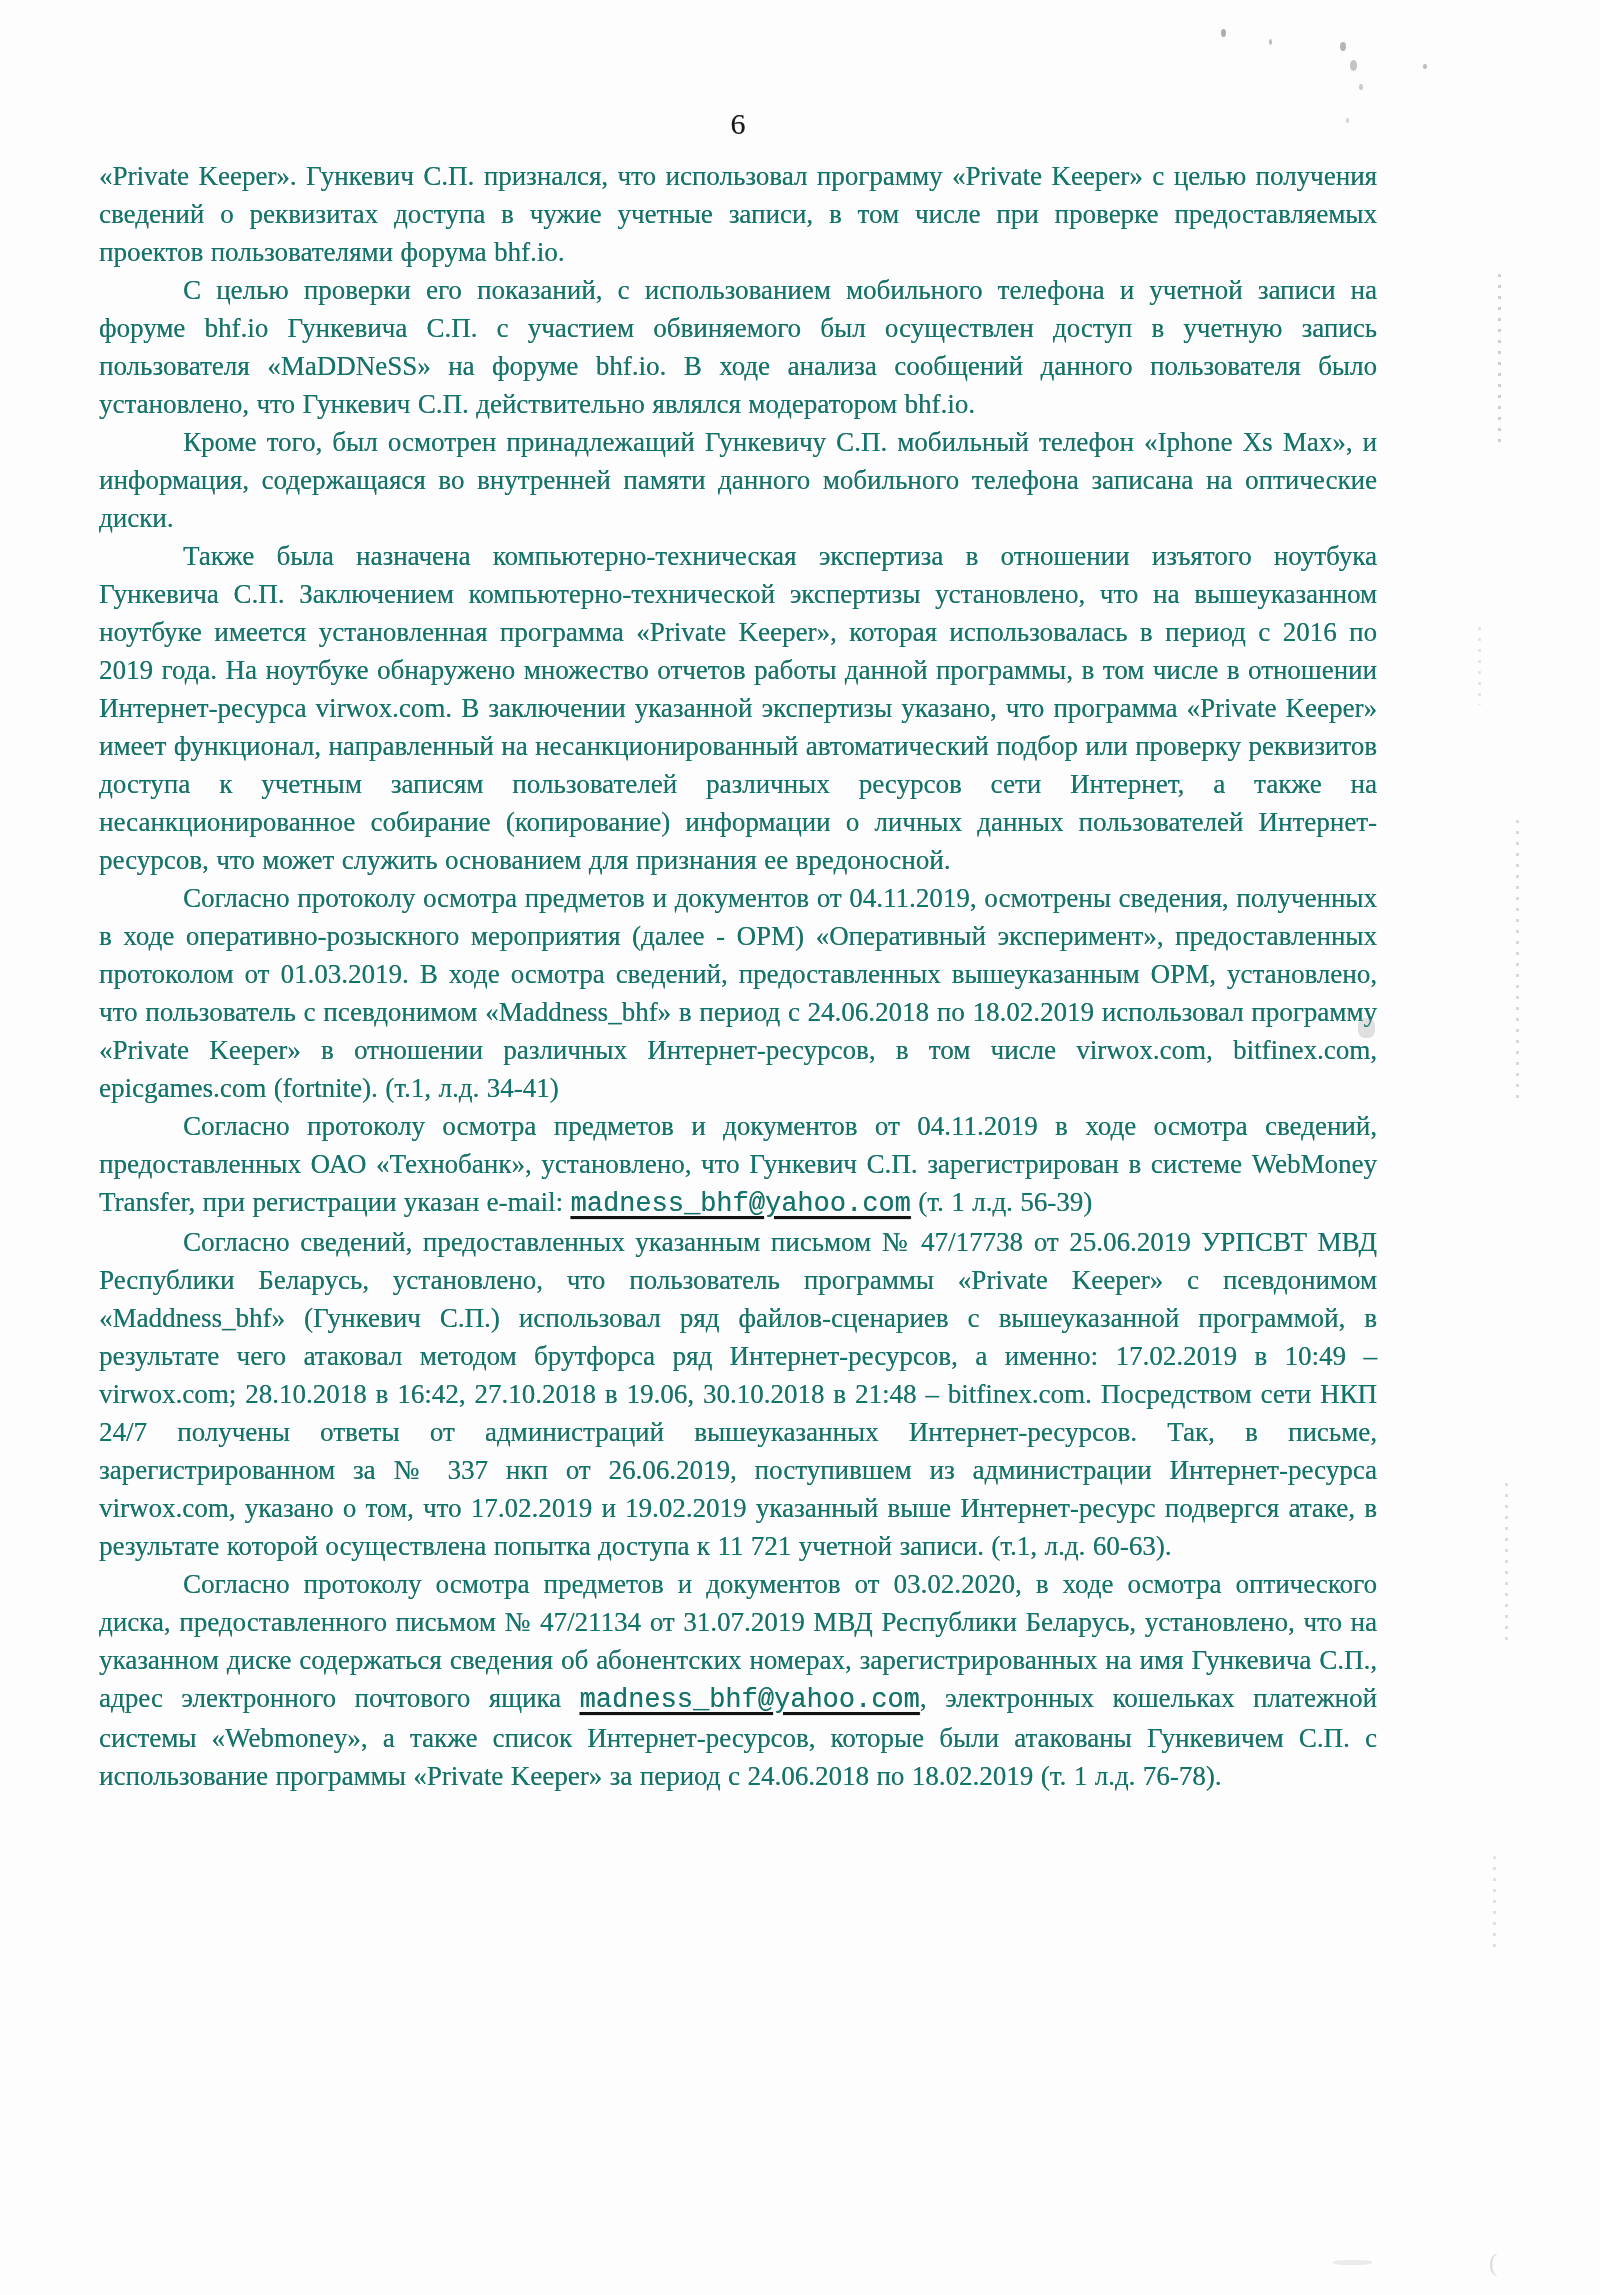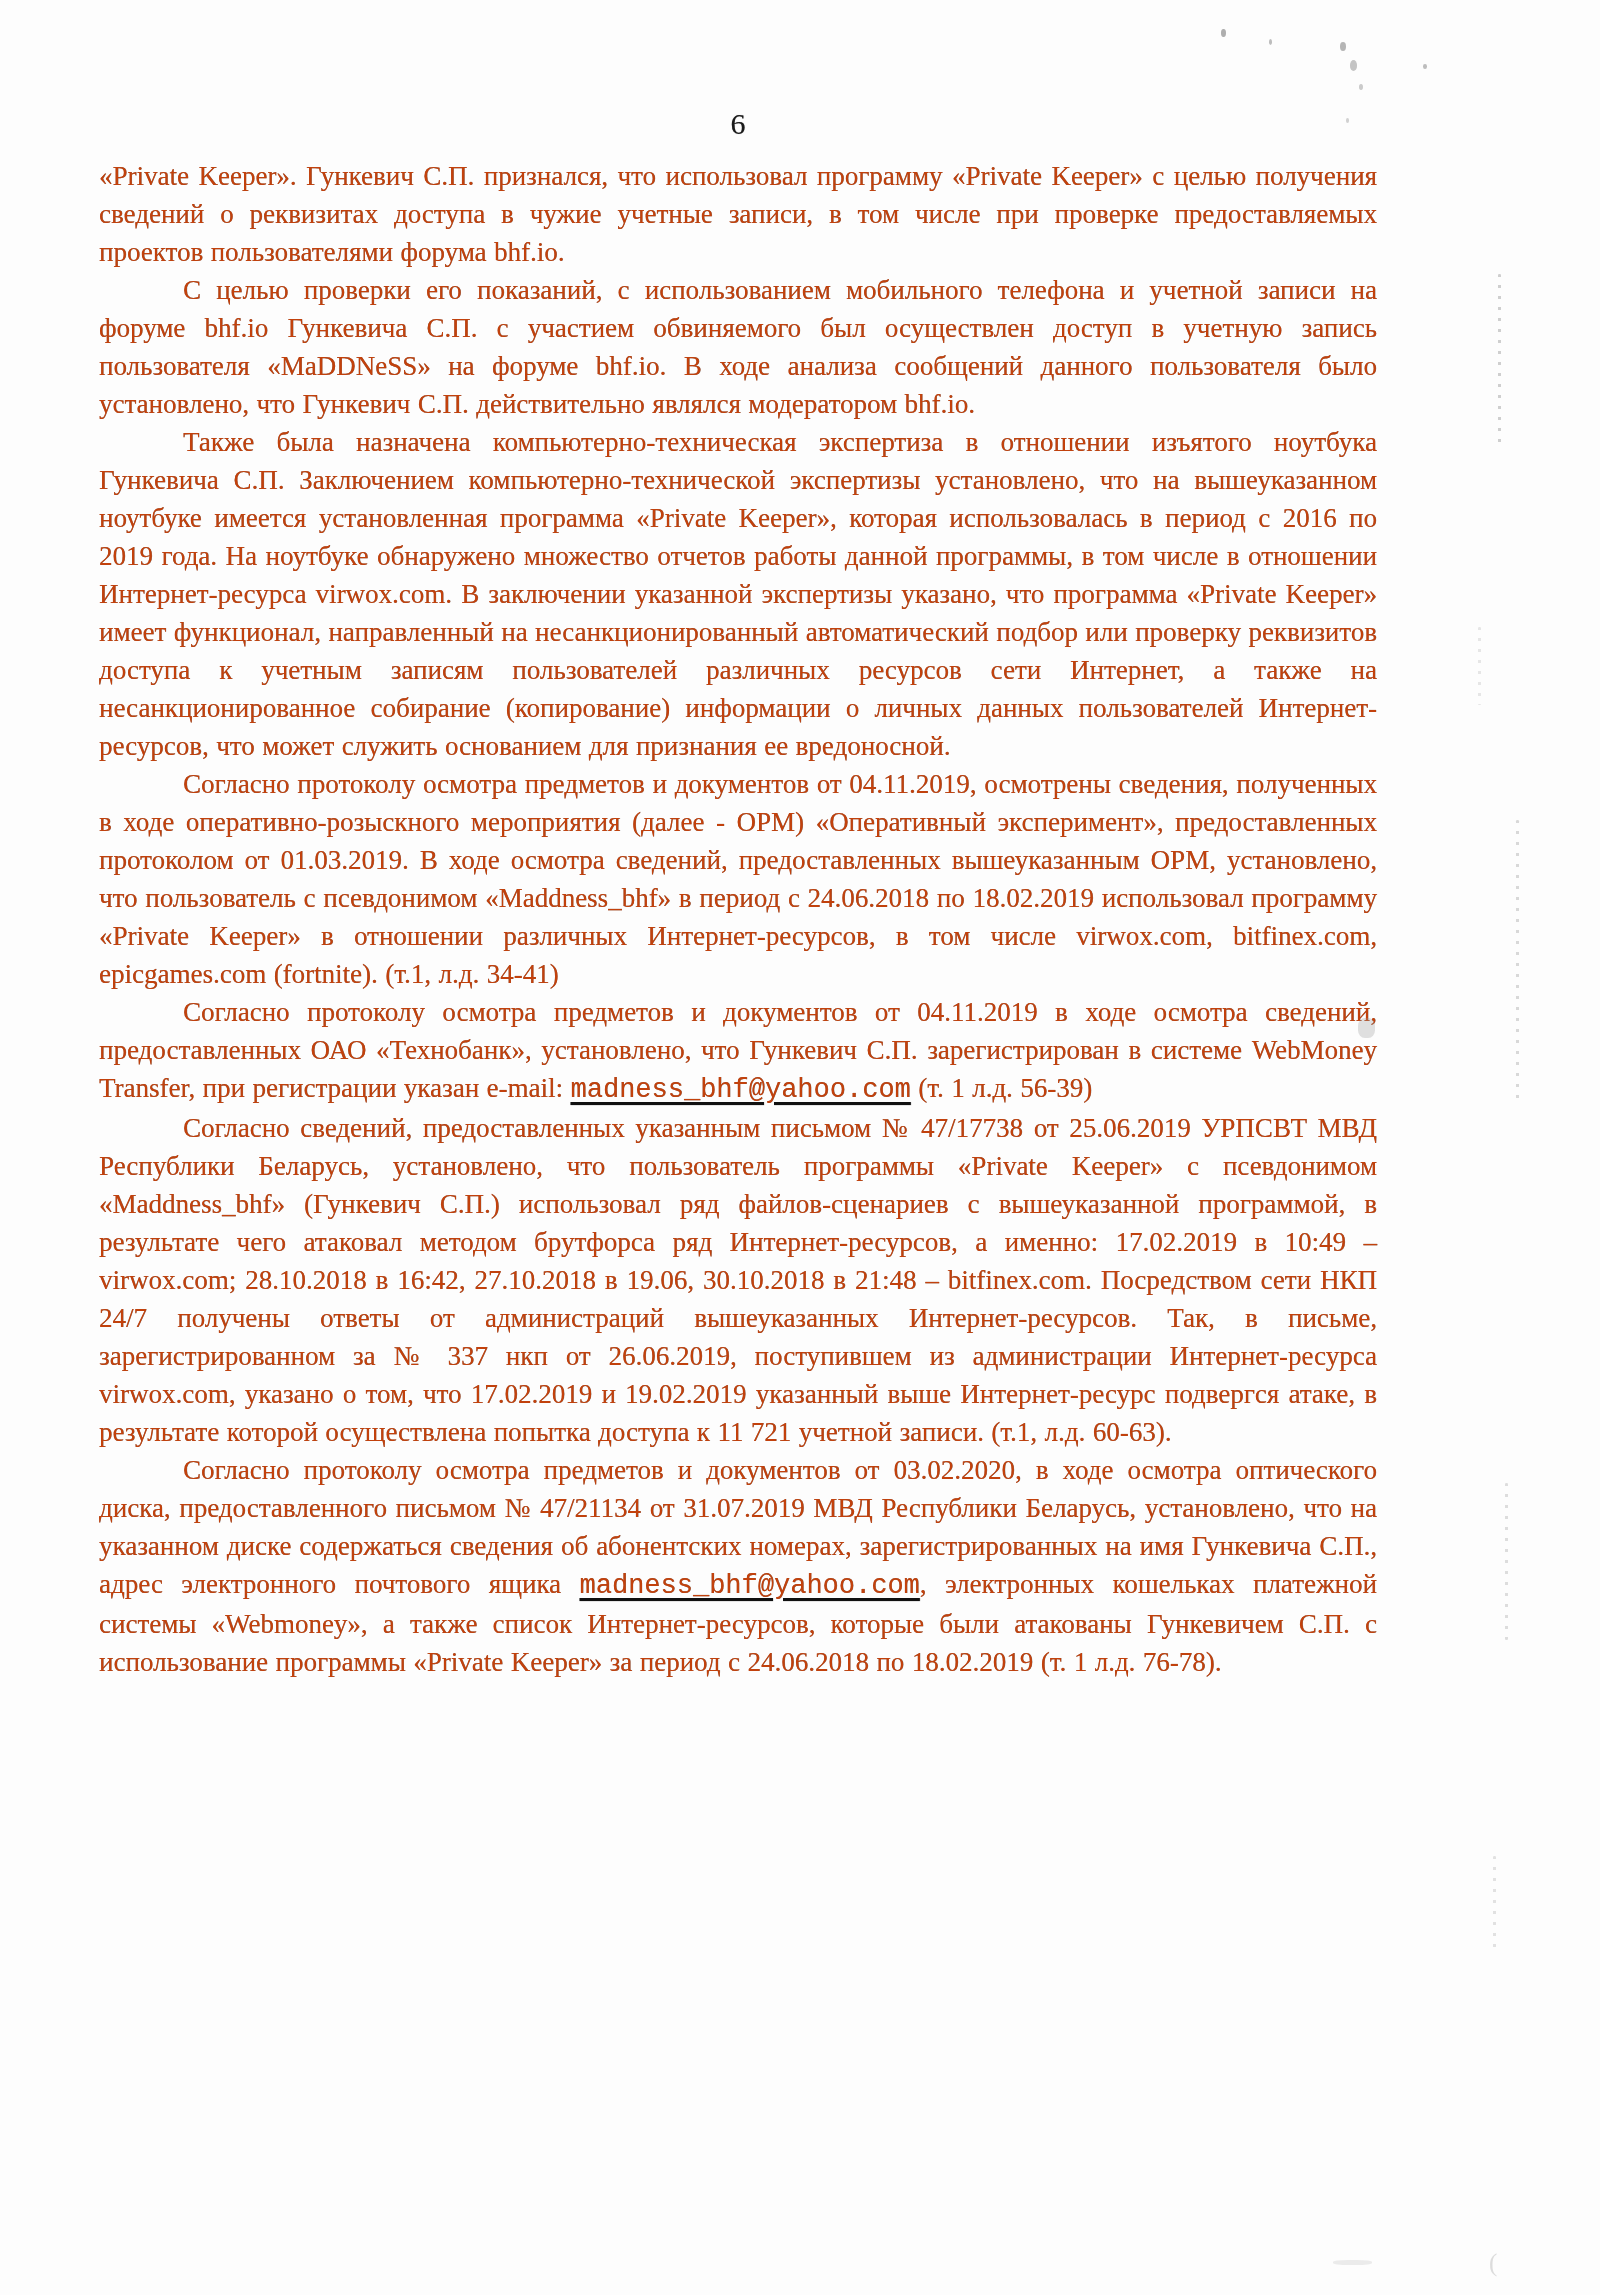--- a/index.html
+++ b/index.html
@@ -27,21 +27,21 @@
     position:absolute;
     top:157px;
     left:99px;
     width:1278px;
   }
   .content p{
     margin:0;
     font-size:27px;
     line-height:38px;
     text-align:justify;
-    color:#c2410c;
+    color:#0f766e;
     text-shadow:0.2px 0.2px 0.5px rgba(10,10,10,.5);
     word-spacing:0.7px;
   }
   .content p.indent{ text-indent:84px; }
   .u{
     text-decoration:underline;
     text-decoration-thickness:2.6px;
     text-underline-offset:4.6px;
     text-decoration-color:#111;
     font-family:Liberation Mono, monospace;
@@ -63,20 +63,21 @@
 </head>
 <body>
 
 <div class="page">
 
   <div class="page-number">6</div>
 
   <div class="content">
       <p class="para"><span>«Private Keeper». Гункевич С.П. признался, что использовал программу «Private Keeper» с целью получения сведений о реквизитах доступа в чужие учетные записи, в том числе при проверке предоставляемых проектов пользователями форума bhf.io.</span></p>
       <p class="para indent"><span>С целью проверки его показаний, с использованием мобильного телефона и учетной записи на форуме bhf.io Гункевича С.П. с участием обвиняемого был осуществлен доступ в учетную запись пользователя «MaDDNeSS» на форуме bhf.io. В ходе анализа сообщений данного пользователя было установлено, что Гункевич С.П. действительно являлся модератором bhf.io.</span></p>
+      <p class="para indent"><span>Кроме того, был осмотрен принадлежащий Гункевичу С.П. мобильный телефон «Iphone Xs Max», и информация, содержащаяся во внутренней памяти данного мобильного телефона записана на оптические диски.</span></p>
       <p class="para indent"><span>Также была назначена компьютерно-техническая экспертиза в отношении изъятого ноутбука Гункевича С.П. Заключением компьютерно-технической экспертизы установлено, что на вышеуказанном ноутбуке имеется установленная программа «Private Keeper», которая использовалась в период с 2016 по 2019 года. На ноутбуке обнаружено множество отчетов работы данной программы, в том числе в отношении Интернет-ресурса virwox.com. В заключении указанной экспертизы указано, что программа «Private Keeper» имеет функционал, направленный на несанкционированный автоматический подбор или проверку реквизитов доступа к учетным записям пользователей различных ресурсов сети Интернет, а также на несанкционированное собирание (копирование) информации о личных данных пользователей Интернет-ресурсов, что может служить основанием для признания ее вредоносной.</span></p>
       <p class="para indent"><span>Согласно протоколу осмотра предметов и документов от 04.11.2019, осмотрены сведения, полученных в ходе оперативно-розыскного мероприятия (далее - ОРМ) «Оперативный эксперимент», предоставленных протоколом от 01.03.2019. В ходе осмотра сведений, предоставленных вышеуказанным ОРМ, установлено, что пользователь с псевдонимом «Maddness_bhf» в период с 24.06.2018 по 18.02.2019 использовал программу «Private Keeper» в отношении различных Интернет-ресурсов, в том числе virwox.com, bitfinex.com, epicgames.com (fortnite). (т.1, л.д. 34-41)</span></p>
       <p class="para indent"><span>Согласно протоколу осмотра предметов и документов от 04.11.2019 в ходе осмотра сведений, предоставленных ОАО «Технобанк», установлено, что Гункевич С.П. зарегистрирован в системе WebMoney Transfer, при регистрации указан e-mail: </span><span class="u">madness_bhf@yahoo.com</span><span> (т. 1 л.д. 56-39)</span></p>
       <p class="para indent"><span>Согласно сведений, предоставленных указанным письмом № 47/17738 от 25.06.2019 УРПСВТ МВД Республики Беларусь, установлено, что пользователь программы «Private Keeper» с псевдонимом «Maddness_bhf» (Гункевич С.П.) использовал ряд файлов-сценариев с вышеуказанной программой, в результате чего атаковал методом брутфорса ряд Интернет-ресурсов, а именно: 17.02.2019 в 10:49 – virwox.com; 28.10.2018 в 16:42, 27.10.2018 в 19.06, 30.10.2018 в 21:48 – bitfinex.com. Посредством сети НКП 24/7 получены ответы от администраций вышеуказанных Интернет-ресурсов. Так, в письме, зарегистрированном за № 337 нкп от 26.06.2019, поступившем из администрации Интернет-ресурса virwox.com, указано о том, что 17.02.2019 и 19.02.2019 указанный выше Интернет-ресурс подвергся атаке, в результате которой осуществлена попытка доступа к 11 721 учетной записи. (т.1, л.д. 60-63).</span></p>
       <p class="para indent"><span>Согласно протоколу осмотра предметов и документов от 03.02.2020, в ходе осмотра оптического диска, предоставленного письмом № 47/21134 от 31.07.2019 МВД Республики Беларусь, установлено, что на указанном диске содержаться сведения об абонентских номерах, зарегистрированных на имя Гункевича С.П., адрес электронного почтового ящика </span><span class="u">madness_bhf@yahoo.com</span><span>, электронных кошельках платежной системы «Webmoney», а также список Интернет-ресурсов, которые были атакованы Гункевичем С.П. с использование программы «Private Keeper» за период с 24.06.2018 по 18.02.2019 (т. 1 л.д. 76-78).</span></p>
     </div>
 
   <div class="speck" style="left:1221px;top:29px;width:4.6px;height:7.8px;opacity:.55;"></div>
   <div class="speck" style="left:1269px;top:39px;width:3.3px;height:5.9px;opacity:.45;"></div>
   <div class="speck" style="left:1340px;top:42px;width:5.9px;height:8.5px;opacity:.5;"></div>

